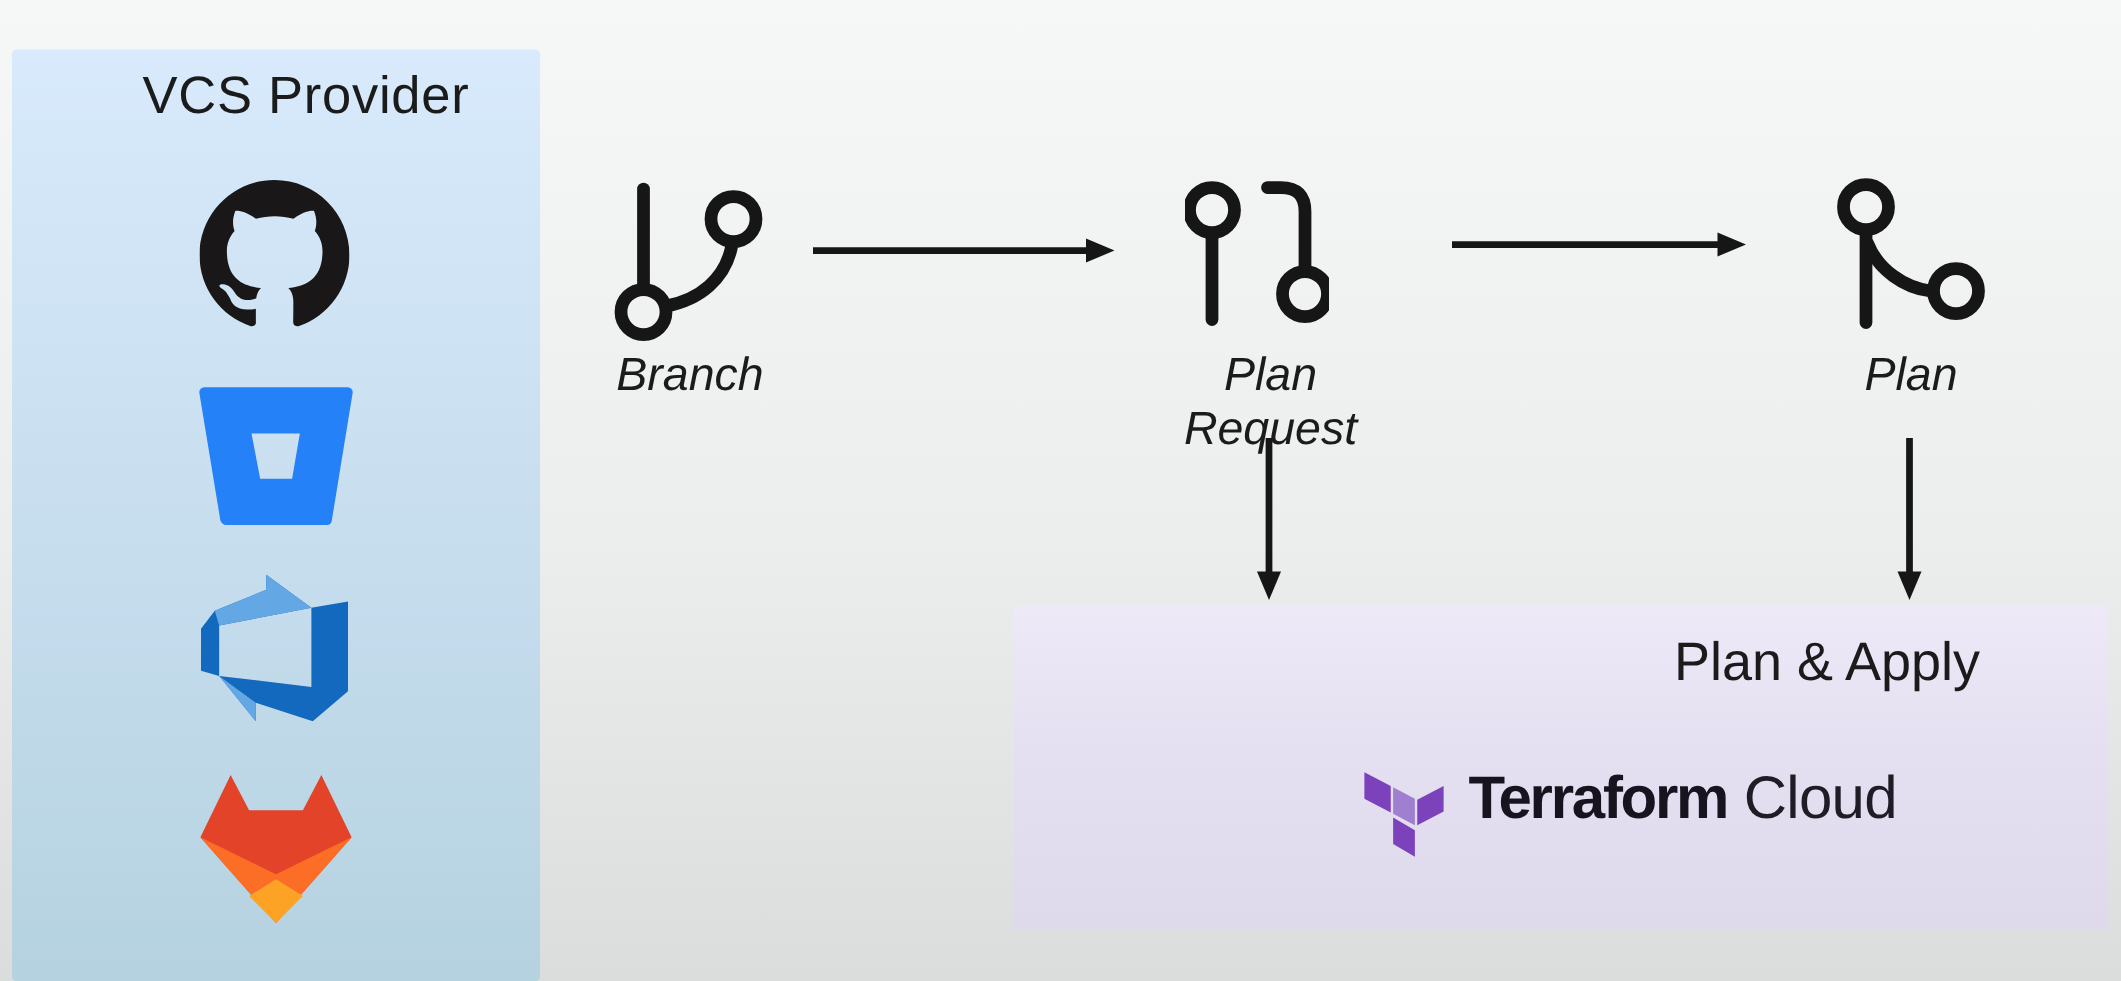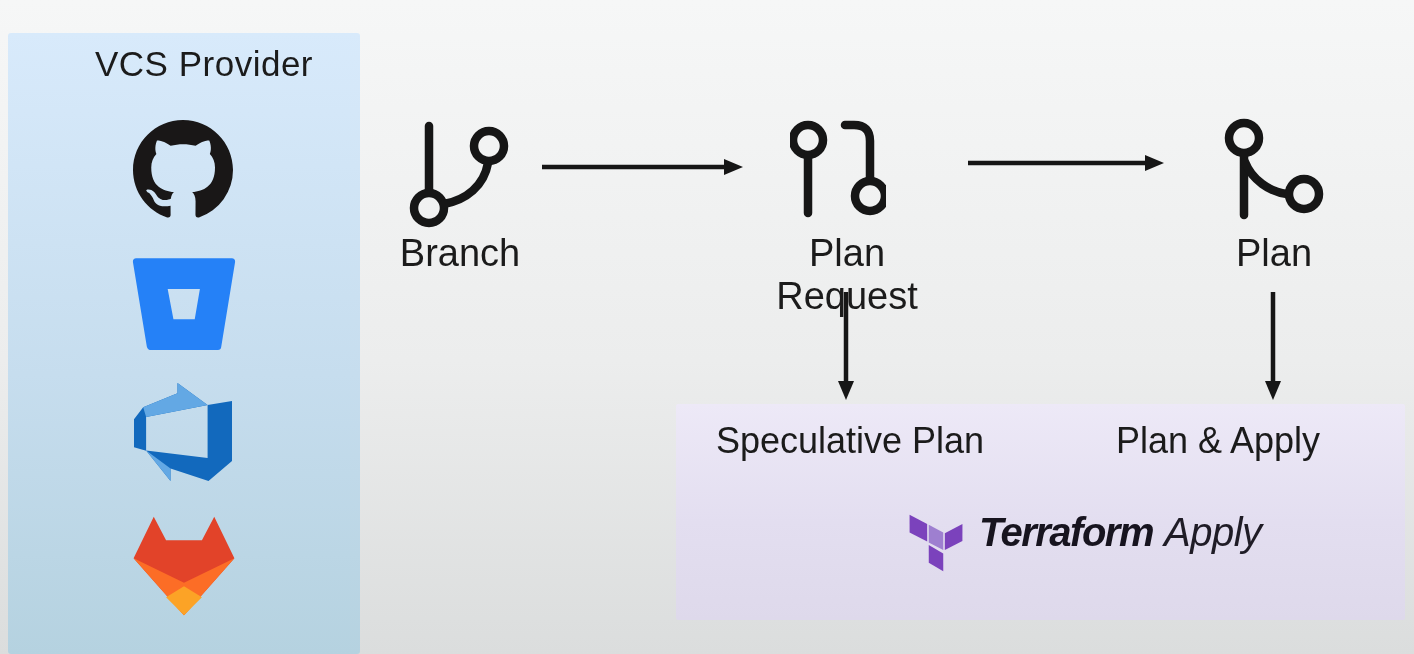--- a/index.html
+++ b/index.html
@@ -13,36 +13,36 @@
   .vcs-panel{
     left:8px; top:33px; width:352px; height:621px; border-radius:3px;
     background:linear-gradient(180deg,#d8eafb 0%,#c6ddee 55%,#b5d2e0 100%);
   }
   .vcs-title{
     left:8px; top:44px; width:352px; text-align:center;
     font-size:35px; color:#1b1b1b; letter-spacing:0.5px;padding-left:20px;
   }
   
   .step-label{
-    text-align:center; font-size:38px; color:#1b1b1b;
+    text-align:center; font-size:31px; color:#1b1b1b;font-style:italic;
   }
   
   .cloud-panel{
     left:676px; top:404px; width:729px; height:216px; border-radius:2px;
     background:linear-gradient(180deg,#ede9f7 0%,#e3def0 55%,#ded9eb 100%);
   }
   .output-label{
     text-align:center; font-size:36px; color:#1b1b1b;
   }
   .brand{
     left:905px; top:510px; display:flex; align-items:flex-start; gap:12px;
   }
   .brand-text{display:flex; flex-direction:column; line-height:1;}
   .brand-company{font-size:13.5px; font-weight:700; color:#17141f; margin-top:5px; letter-spacing:0.2px;}
-  .brand-product-row{display:flex; align-items:baseline; gap:11px; margin-top:2px;font-style:italic;}
+  .brand-product-row{display:flex; align-items:baseline; gap:11px; margin-top:2px;}
   .brand-product{font-size:40px; font-weight:700; letter-spacing:-1.5px; color:#17141f;}
   .brand-suffix{font-size:40px; font-weight:400; letter-spacing:-0.5px; color:#1f1c26;}
   svg{display:block;}
 </style>
 </head>
 <body>
 
 <div id="canvas">
 
   <div class="abs vcs-panel"></div>
@@ -128,33 +128,32 @@
   </div>
 
   <div class="abs" style="left:1262px;top:290px;">
     <svg width="22" height="112" viewBox="0 0 22 112">
       <line x1="11" y1="2" x2="11" y2="93" stroke="#161616" stroke-width="4.5"></line>
       <polygon fill="#161616" points="3,91 19,91 11,110"></polygon>
     </svg>
   </div>
 
   <div class="abs cloud-panel"></div>
-  <div class="abs output-label" style="left:700px;top:420px;width:300px;">Speculative Plan</div>
   <div class="abs output-label" style="left:1078px;top:420px;width:280px;">Plan &amp; Apply</div>
 
   <div class="abs brand">
     <div>
       <svg width="62" height="66" viewBox="6 8 54 57">
         <polygon fill="#7b42bc" points="10,12 25.3,20 25.3,35.3 10,27.3"></polygon>
         <polygon fill="#9e7fd0" points="26.7,20.7 39.3,27.3 39.3,42.7 26.7,36"></polygon>
         <polygon fill="#7b42bc" points="40.7,28 56,20 56,34.7 40.7,42.7"></polygon>
         <polygon fill="#7b42bc" points="26.7,38.3 39.3,45.7 39.3,61 26.7,53.7"></polygon>
       </svg>
     </div>
     <div class="brand-text">
       <span class="brand-product-row">
         <span class="brand-product">Terraform</span>
-        <span class="brand-suffix">Apply</span>
+        <span class="brand-suffix">Cloud</span>
       </span>
     </div>
   </div>
 
 </div>
 
 </body></html>

